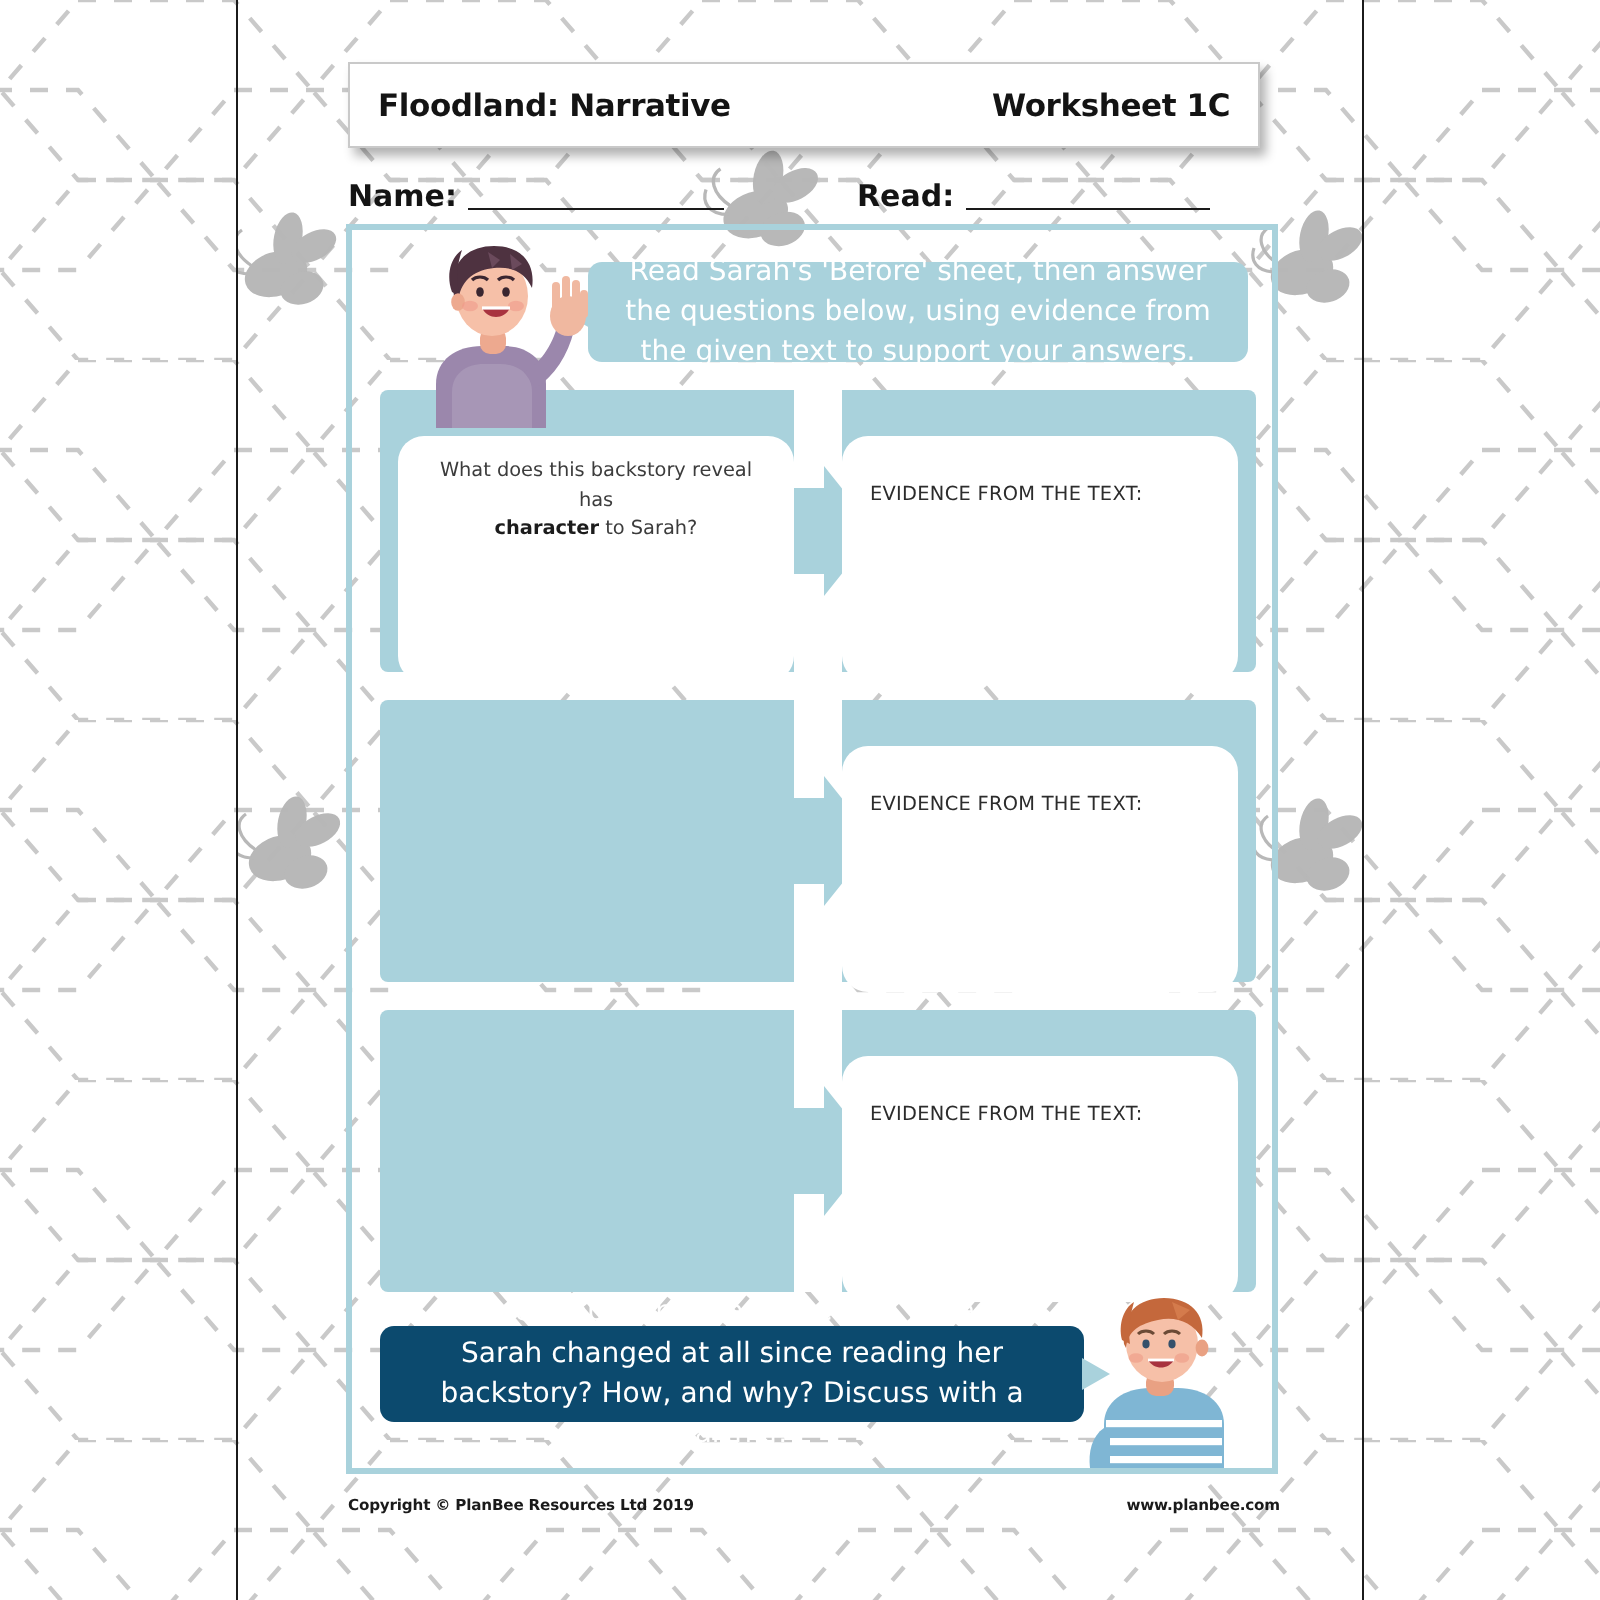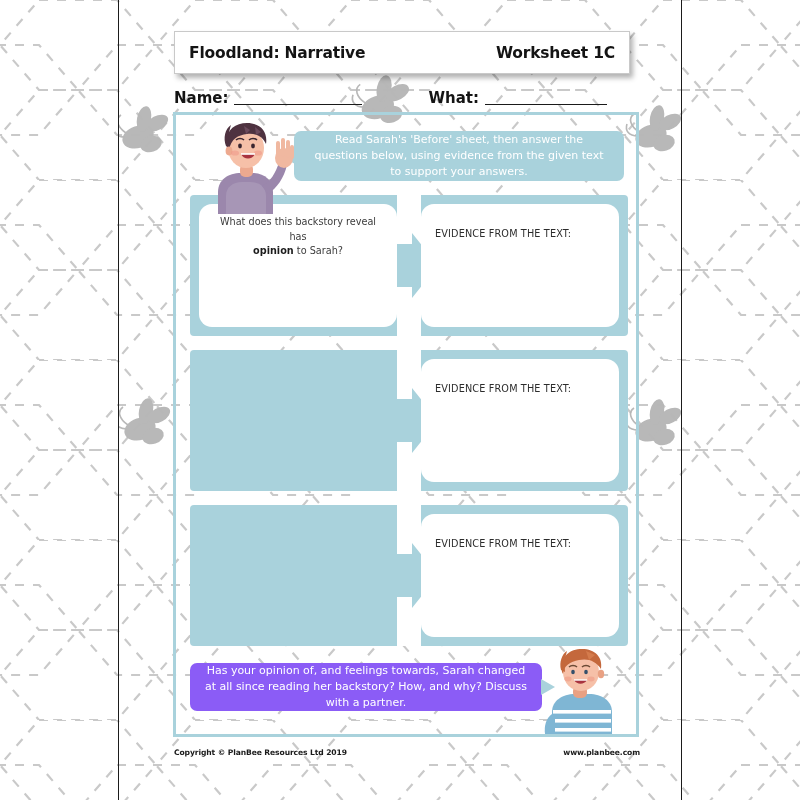--- a/index.html
+++ b/index.html
@@ -134,21 +134,21 @@
     position: absolute;
     left: -13px;
     top: 17px;
     width: 0; height: 0;
     border-top: 8px solid transparent;
     border-bottom: 8px solid transparent;
     border-right: 14px solid #a9d2dc;
   }
   .banner-text {
     font-family: "DejaVu Sans", sans-serif;
-    font-size: 11px;
+    font-size: 14px;
     line-height: 1.45;
     color: #ffffff;
   }
 
   
   #teacher {
     position: absolute;
     left: 24px;
     top: 3px;
     width: 96px;
@@ -177,21 +177,21 @@
   #qp3 { top: 390px; }
 
   .qpanel .panelsvg {
     position: absolute;
     left: 0; top: 0;
     width: 438px; height: 141px;
   }
 
   .qbox, .ebox {
     position: absolute;
-    top: 9px;
+    top: 23px;
     height: 123px;
     background: #ffffff;
     border-radius: 13px;
     z-index: 2;
   }
   .qbox { left: 9px; width: 198px; }
   .ebox { left: 231px; width: 198px; }
 
   .qtext {
     padding: 11px 12px 0 12px;
@@ -212,21 +212,21 @@
     color: #2c2c2c;
   }
 
   
   #botbanner {
     position: absolute;
     left: 14px;
     top: 548px;
     width: 352px;
     height: 48px;
-    background: #8b5cf6;
+    background: #0c4a6e;
     border-radius: 7px;
     display: flex;
     align-items: center;
     justify-content: center;
     text-align: center;
     padding: 0 14px;
     z-index: 4;
   }
   #botbanner .tail-r {
     position: absolute;
@@ -371,21 +371,21 @@
 
     <div id="titlebar">
       <span class="title-text">Floodland: Narrative</span>
       <span class="title-text">Worksheet 1C</span>
     </div>
 
     <div id="namerow">
       <span class="nd-label">Name:</span>
       <span class="nd-rule" id="nd-name-rule"></span>
       <span id="nd-gap"></span>
-      <span class="nd-label">What:</span>
+      <span class="nd-label">Read:</span>
       <span class="nd-rule" id="nd-date-rule"></span>
     </div>
 
     <div id="frame">
 
       <svg id="teacher" viewBox="0 0 96 96" xmlns="http://www.w3.org/2000/svg">
 
         <path d="M18 96 L18 74 C18 62 28 55 41 55 L52 55 C64 55 73 62 73 74 L73 96 Z" fill="#9b87ac"></path>
         <path d="M26 96 L26 78 C26 69 33 64 42 64 L50 64 C59 64 66 69 66 78 L66 96 Z" fill="#a796b6"></path>
 
@@ -432,21 +432,21 @@
       <div class="qpanel" id="qp1">
         <svg class="panelsvg" viewBox="0 0 438 141" xmlns="http://www.w3.org/2000/svg">
           <rect x="0" y="0" width="438" height="141" rx="4" fill="#a9d2dc"></rect>
 
           <path d="M207 141 L207 0 L231 0 L231 141 Z" fill="#ffffff"></path>
           <path d="M206 49 L222 49 L222 38 L248 70.5 L222 103 L222 92 L206 92 Z" fill="#a9d2dc"></path>
         </svg>
         <div class="qbox">
           <div class="qtext">
             <span>What does this backstory reveal has</span><br>
-            <b>opinion</b><span> to Sarah?</span>
+            <b>character</b><span> to Sarah?</span>
           </div>
         </div>
         <div class="ebox">
           <div class="etext">EVIDENCE FROM THE TEXT:</div>
         </div>
       </div>
 
       <div class="qpanel" id="qp2">
         <svg class="panelsvg" viewBox="0 0 438 141" xmlns="http://www.w3.org/2000/svg">
           <rect x="0" y="0" width="438" height="141" rx="4" fill="#a9d2dc"></rect>

